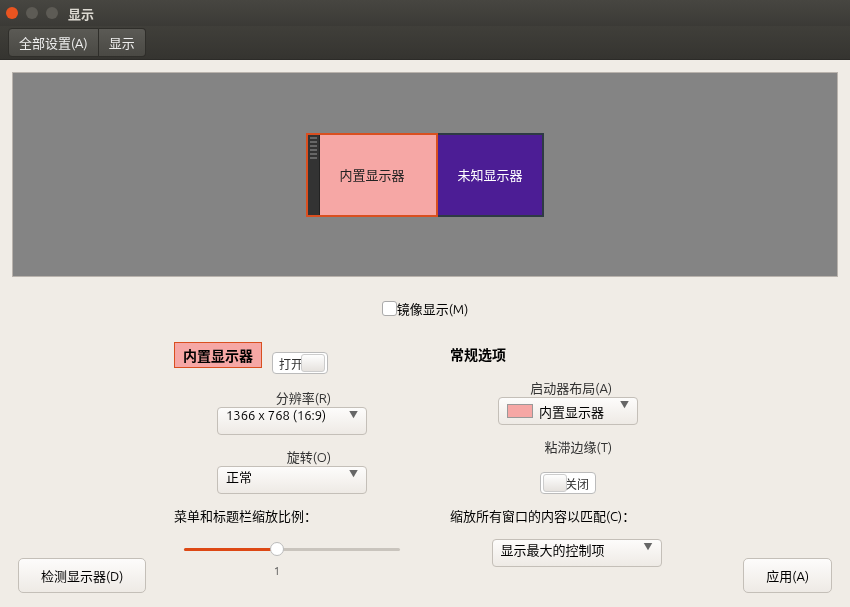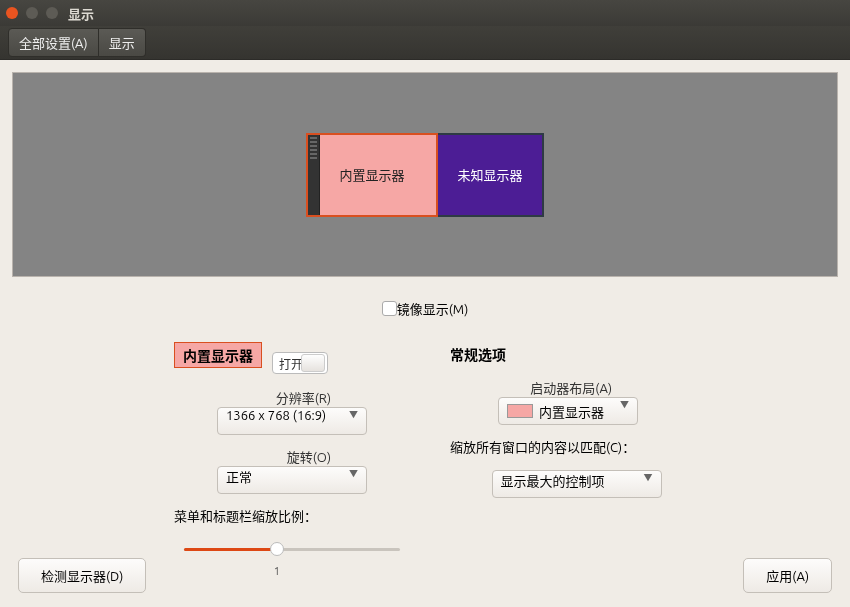--- a/index.html
+++ b/index.html
@@ -201,20 +201,27 @@
         <div class="label">启动器布局(A)</div>
         <div class="dropdown launcher-dd">
           <span style="display:flex;align-items:center;">
             <span class="color-swatch"></span>
             <span>内置显示器</span>
           </span>
           <span class="chev">▼</span>
         </div>
       </div>
 
+      <div class="form-row">
+        <div class="label">粘滞边缘(T)</div>
+        <div class="switch off">
+          <span class="text">关闭</span>
+          <div class="knob"></div>
+        </div>
+      </div>
 
       <div class="subhead">缩放所有窗口的内容以匹配(C)：</div>
       <div class="form-row" style="margin-left:17px;">
         <div class="dropdown wide2">
           <span>显示最大的控制项</span>
           <span class="chev">▼</span>
         </div>
       </div>
     </div>
 

